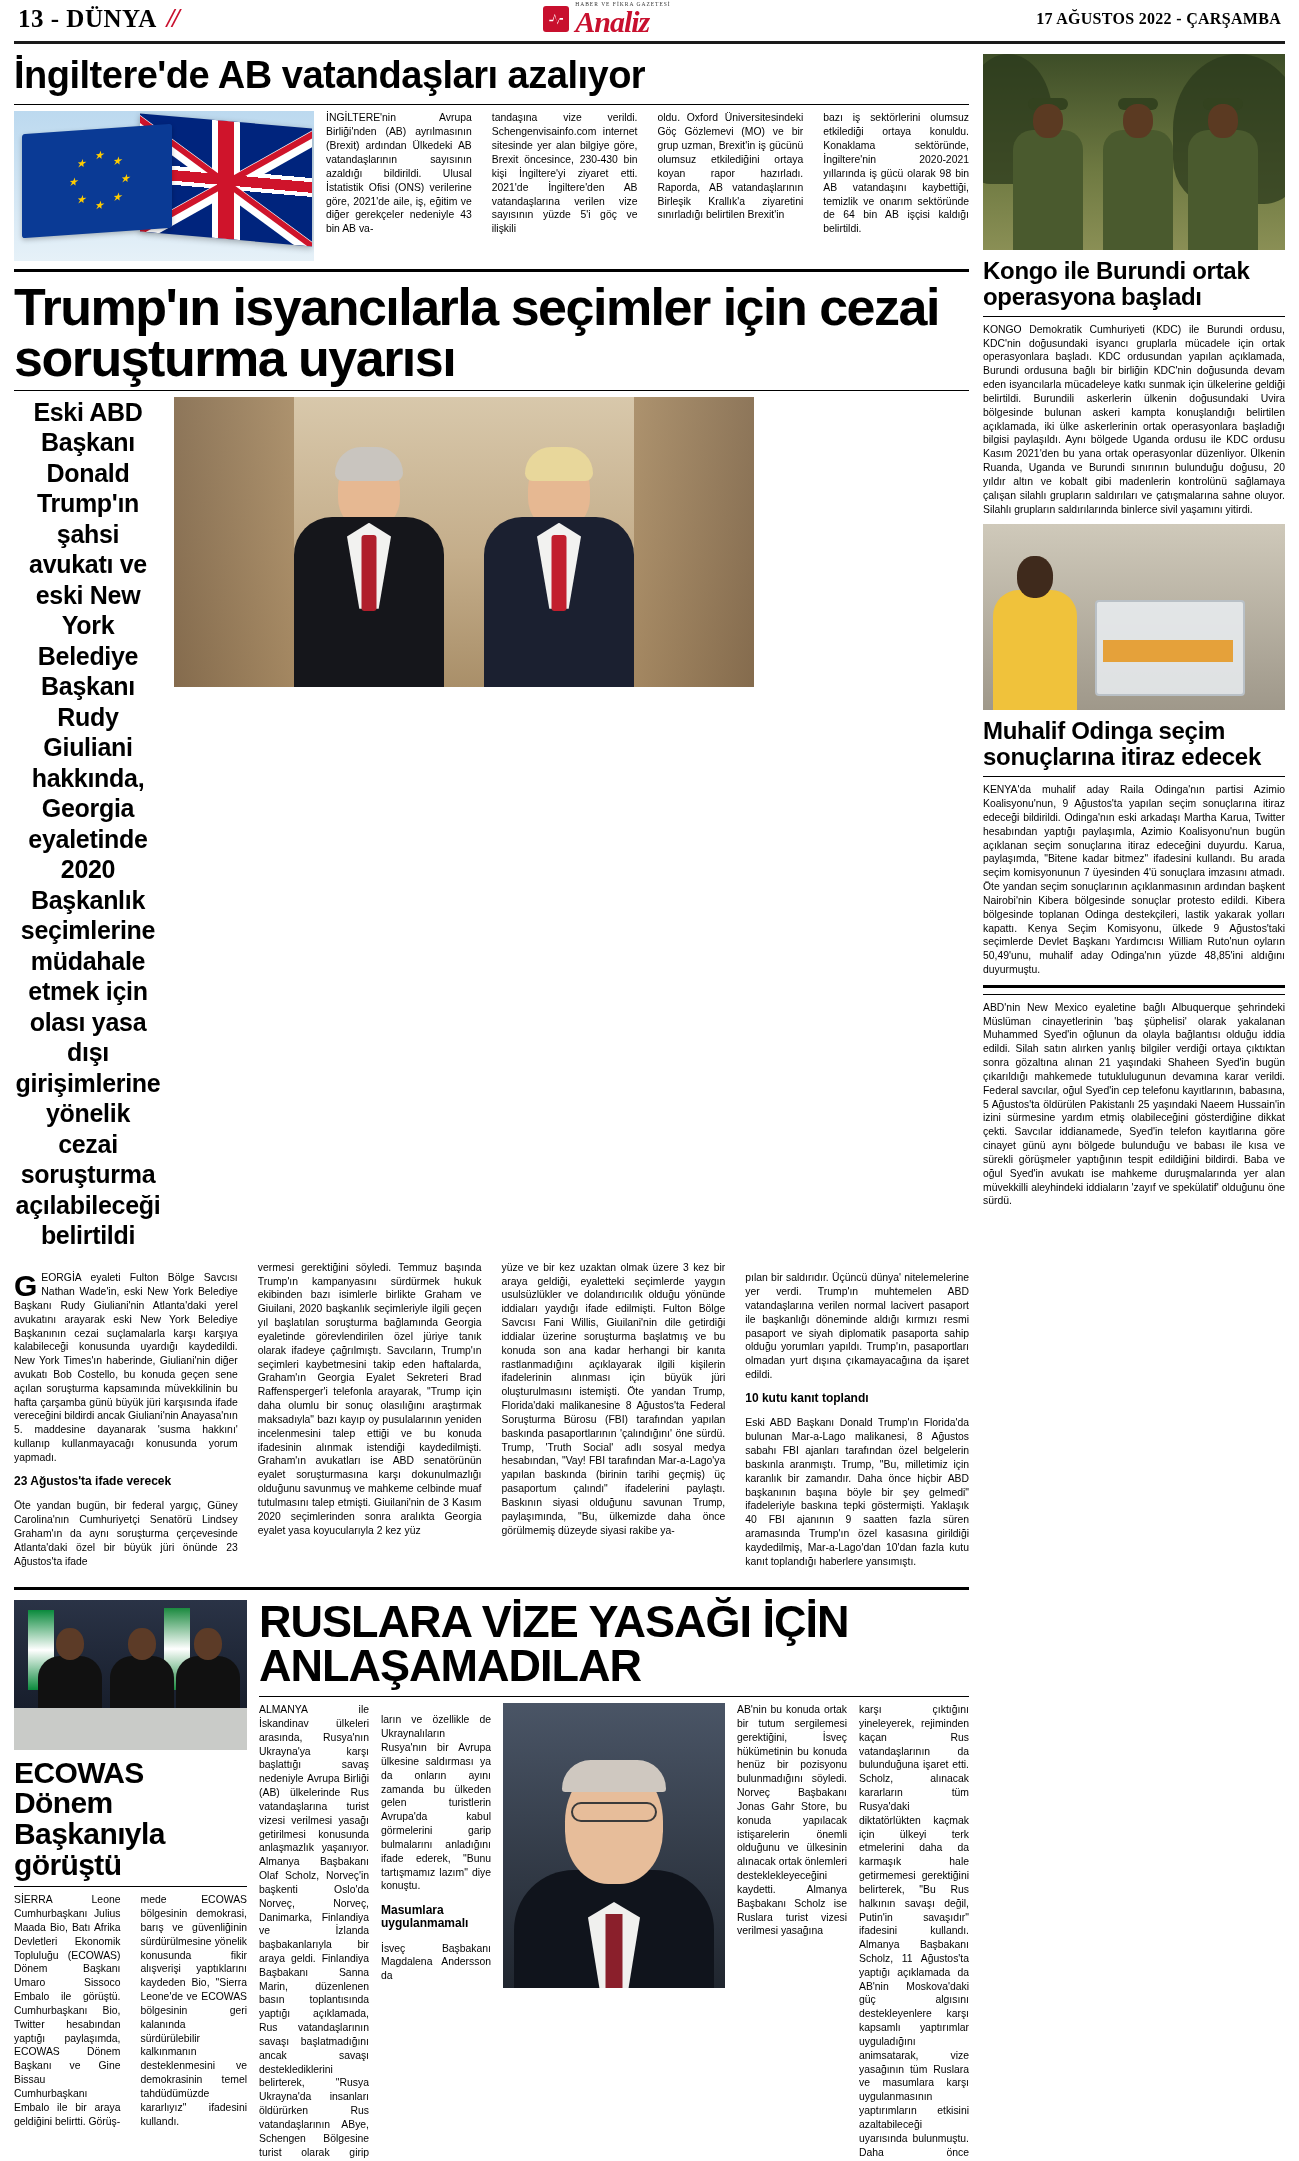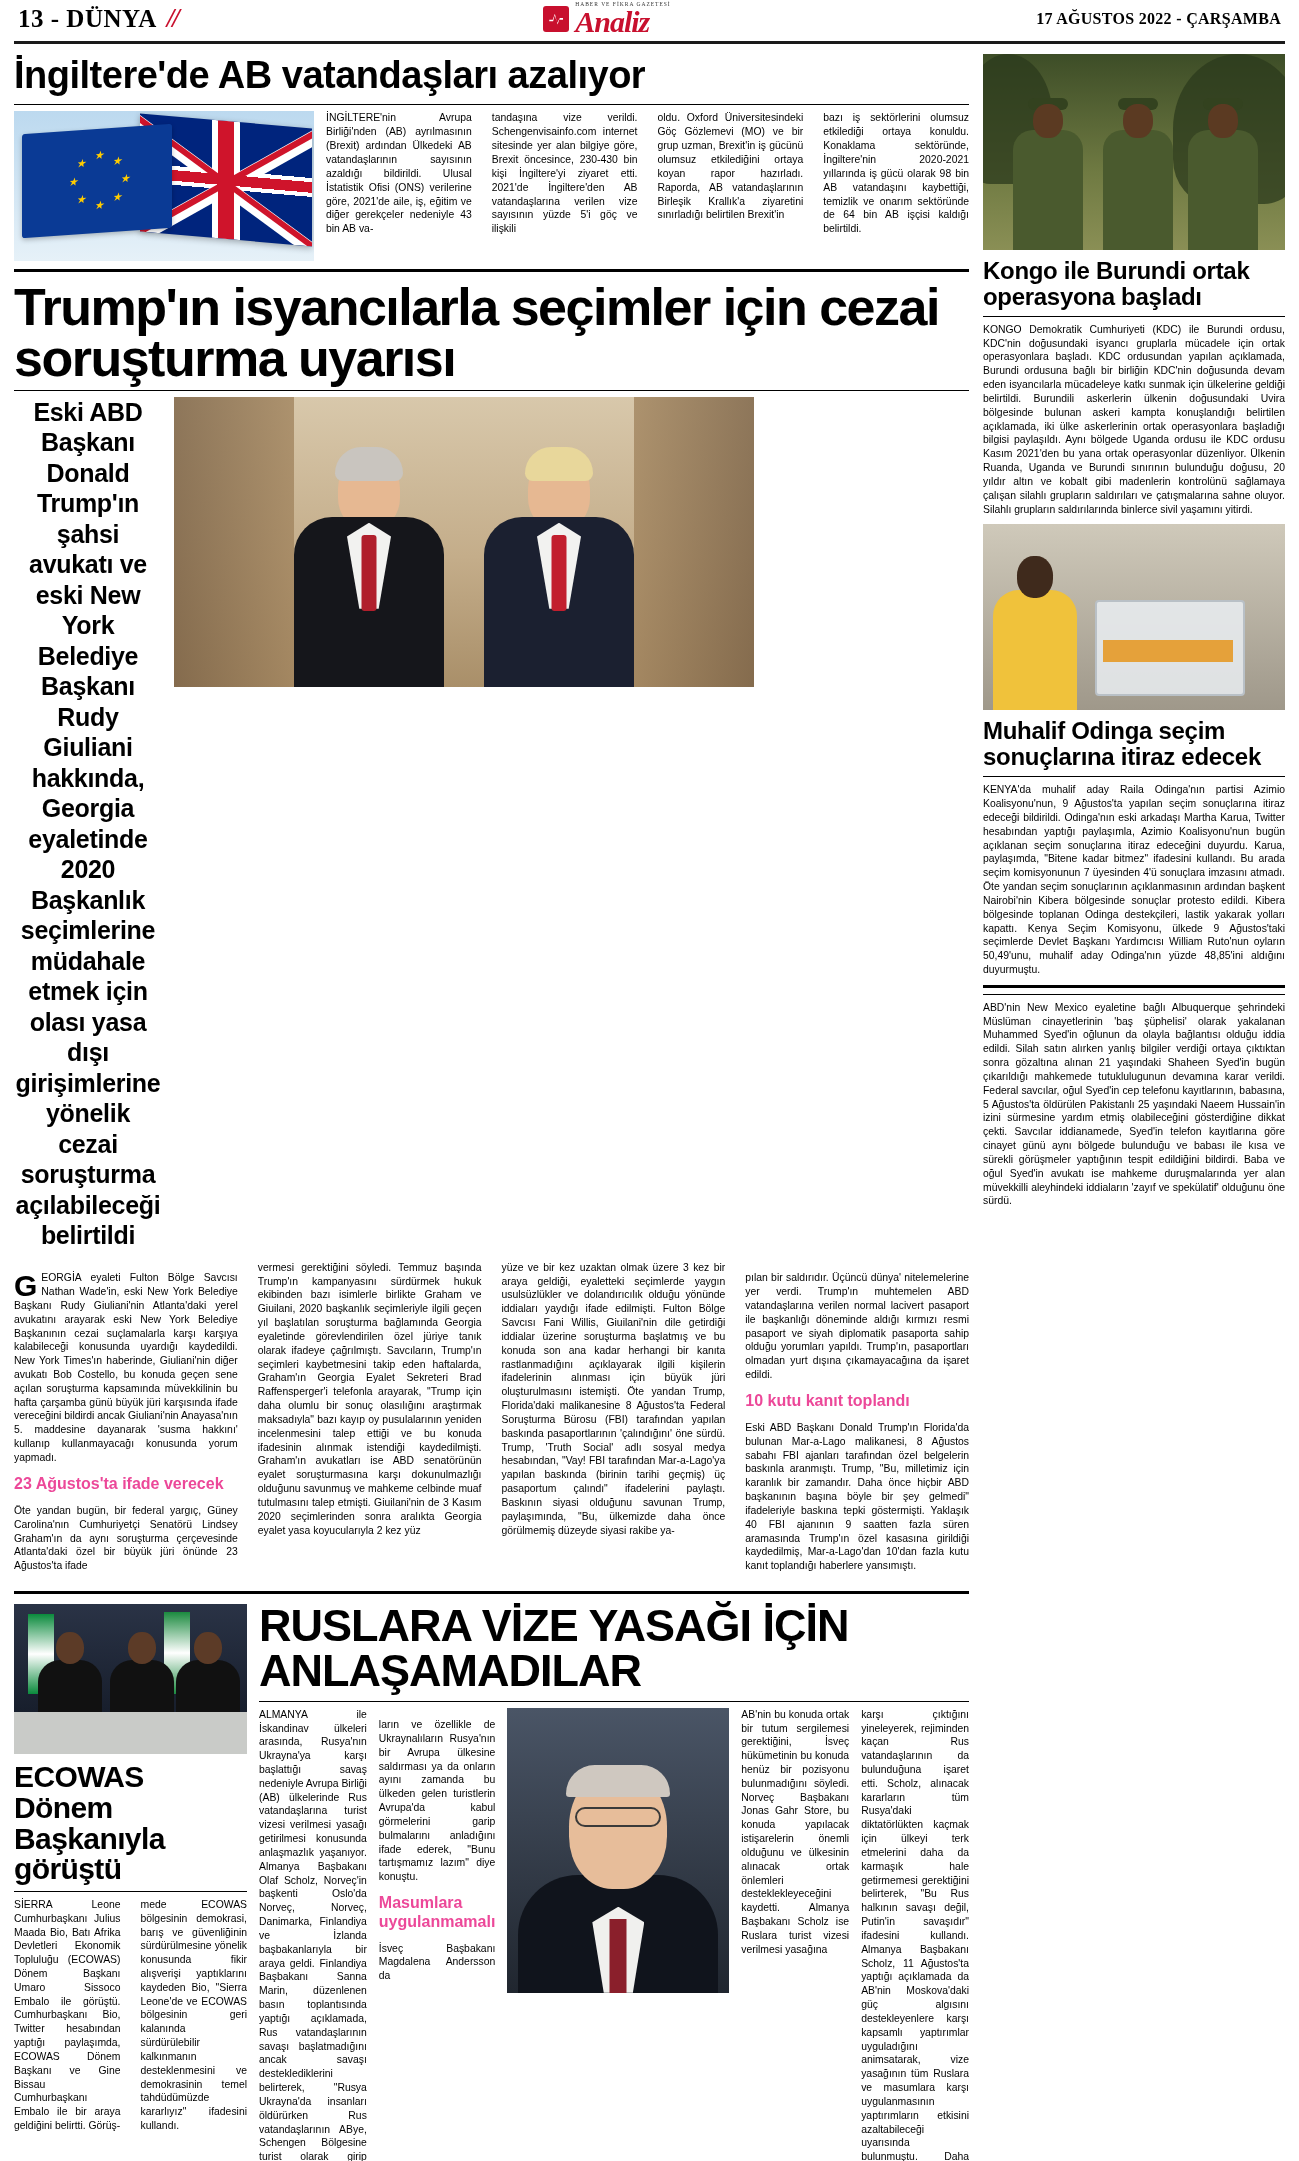--- a/index.html
+++ b/index.html
@@ -85,21 +85,21 @@
   .p-head{position:absolute;left:50%;transform:translateX(-50%);bottom:158px;width:62px;height:74px;background:#e6b892;border-radius:46% 46% 42% 42%;}
   .p-hair{position:absolute;left:50%;transform:translateX(-50%);top:-8px;width:68px;height:34px;border-radius:34px 34px 10px 10px;}
   .giu{left:120px;} .giu .p-tie{background:#b01f2c;} .giu .p-hair{background:#c9c5bf;}
   .tru{right:120px;} .tru .p-tie{background:#c21f2e;} .tru .p-hair{background:#e8d79b;}
   .tru .p-suit{background:#1b2030;}
 
   
   .body4 { display:flex; gap:20px; margin-top:10px; }
   .bcol { flex:1; font-size:10.4px; line-height:1.33; text-align:justify; }
   .dropcap::first-letter { float:left; font-size:30px; line-height:.85; font-weight:700; padding:2px 4px 0 0; }
-  .subhead { color:#ec4899; font-weight:700; font-size:16px; line-height:1.15; margin:7px 0 4px; }
+  .subhead { color:#000000; font-weight:700; font-size:12px; line-height:1.15; margin:7px 0 4px; }
 
   
   .bottom { display:flex; gap:12px; margin-top:10px; }
   .ecowas { width:233px; }
   .ecowas-photo { width:233px; height:150px; position:relative; overflow:hidden; background:#202a3a; }
   .ec-wall{position:absolute;inset:0;background:linear-gradient(180deg,#2a3346,#101622);}
   .ec-flagA{position:absolute;left:14px;top:10px;width:26px;height:80px;background:linear-gradient(#0a8a3c,#fff,#0a8a3c);}
   .ec-flagB{position:absolute;left:150px;top:8px;width:26px;height:82px;background:linear-gradient(#1b8a3f,#fff,#1b8a3f);}
   .ec-table{position:absolute;left:0;bottom:0;width:100%;height:42px;background:#c9cbc8;}
   .ec-p{position:absolute;bottom:36px;}

